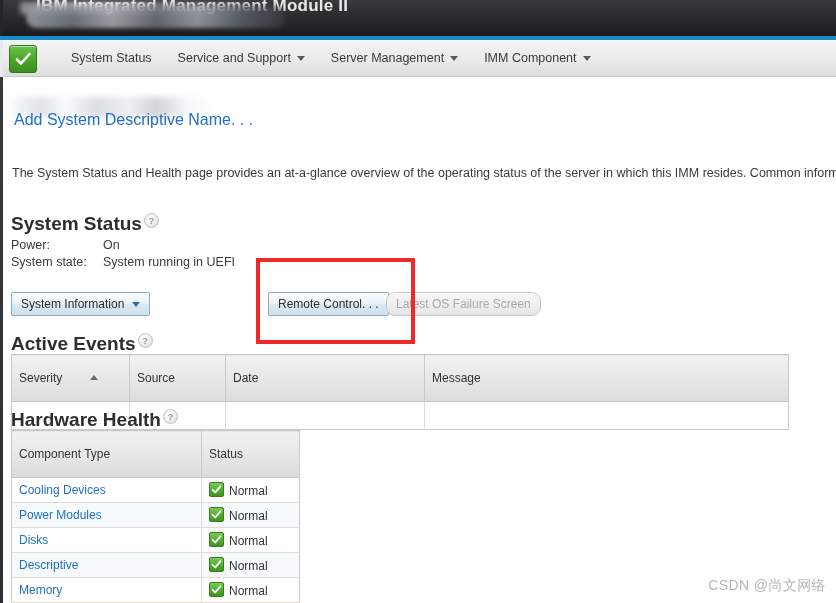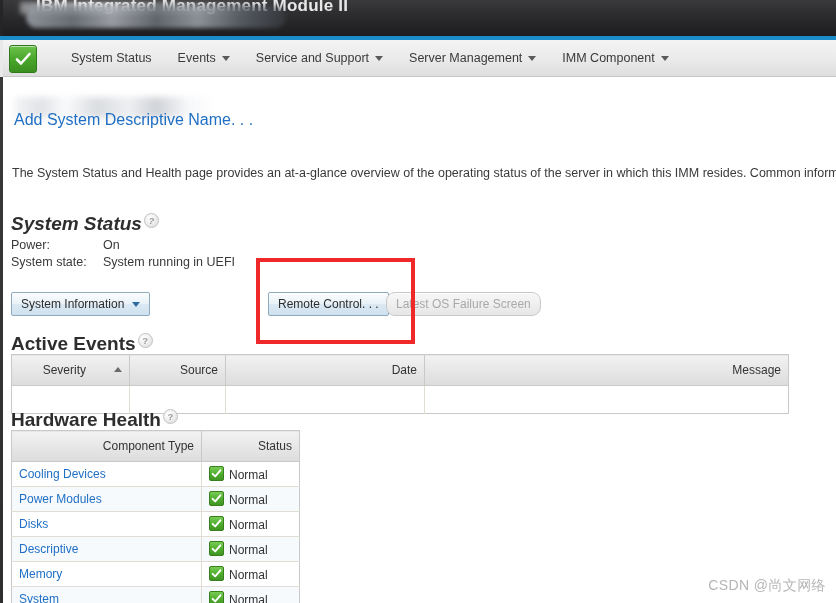--- a/index.html
+++ b/index.html
@@ -281,22 +281,22 @@
     border-collapse: collapse;
     background: #fff;
     font-size: 12px;
   }
   .tbl th {
     background: linear-gradient(180deg, #f2f2f2 0%, #e7e7e7 50%, #dcdcdc 100%);
     border-right: 1px solid #c9c9c9;
     border-bottom: 1px solid #c9c9c9;
     font-weight: normal;
     color: #333;
-    text-align: right;
-    padding: 8px 7px;
+    text-align: left;
+    padding: 16px 7px;
     white-space: nowrap;
   }
   .tbl td {
     border-right: 1px solid #e2ddd3;
     border-bottom: 1px solid #e2ddd3;
     padding: 4px 7px;
     color: #333;
     white-space: nowrap;
   }
   .tbl tr:last-child td { border-bottom: none; }
@@ -351,24 +351,20 @@
   <div class="navbar">
     <div class="health-chip">
       <svg width="18" height="18" viewBox="0 0 18 18" aria-hidden="true">
         <path d="M3 9.5 L7 13.5 L15.5 4" stroke="#ffffff" stroke-width="2.6" fill="none" stroke-linecap="round" stroke-linejoin="round"></path>
       </svg>
     </div>
 
     <div class="nav-items">
       <div class="nav-item">
         <span>System Status</span>
-      </div>
-      <div class="nav-item">
-        <span>Events</span>
-        <span class="caret"></span>
       </div>
       <div class="nav-item">
         <span>Service and Support</span>
         <span class="caret"></span>
       </div>
       <div class="nav-item">
         <span>Server Management</span>
         <span class="caret"></span>
       </div>
       <div class="nav-item">
@@ -383,21 +379,21 @@
   <div class="page">
 
     <div class="sysname-wrap">
       <div class="sysname"></div>
       <div class="sysname-redact"></div>
     </div>
     <div class="add-descriptive">Add System Descriptive Name. . .</div>
 
     <div class="intro">The System Status and Health page provides an at-a-glance overview of the operating status of the server in which this IMM resides. Common informa</div>
 
-    <div class="section-h" style="top:136px;font-style:italic;">
+    <div class="section-h" style="top:136px;">
       <span>System Status</span><span class="help-icon">?</span>
     </div>
 
     <div class="kv" style="top:161px; left:0; width:400px;">
       <span class="kv-key">Power:</span>
       <span class="kv-val">On</span>
     </div>
     <div class="kv" style="top:178px; left:0; width:400px;">
       <span class="kv-key">System state:</span>
       <span class="kv-val">System running in UEFI</span>

